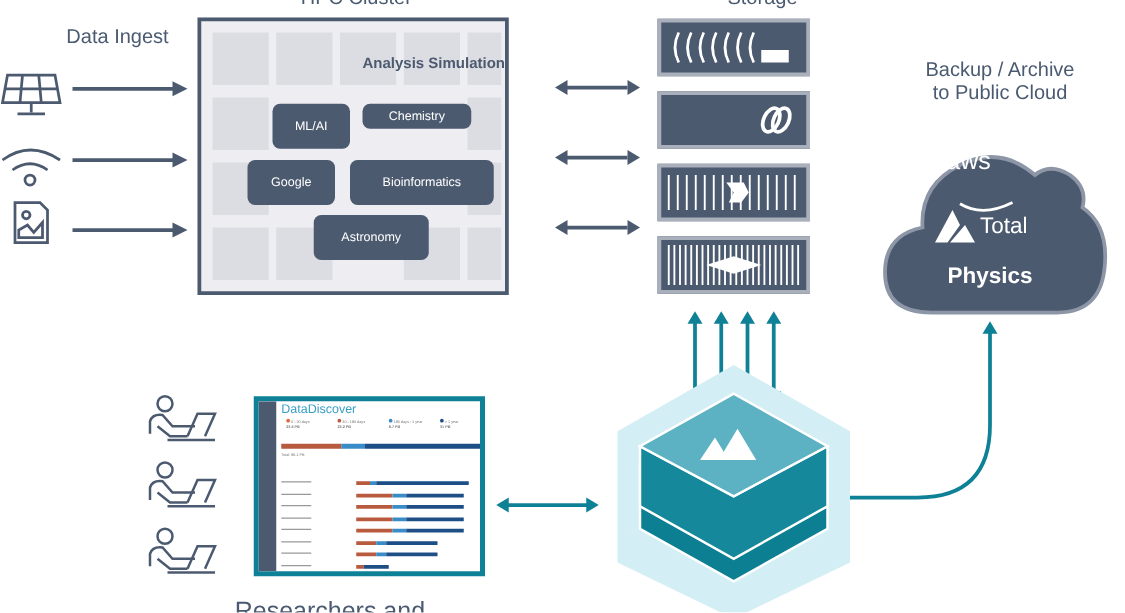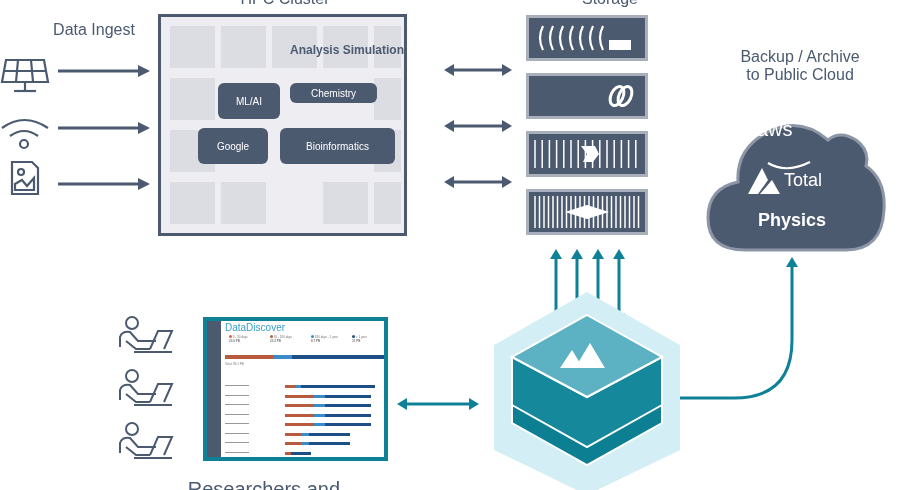--- a/index.html
+++ b/index.html
@@ -69,20 +69,21 @@
   <div class="cell" style="left:213px;top:113px;width:27px;height:42px;"></div>
   <div class="cell" style="left:9px;top:165px;width:45px;height:42px;"></div>
   <div class="cell" style="left:60px;top:165px;width:45px;height:42px;"></div>
   <div class="cell" style="left:162px;top:165px;width:45px;height:42px;"></div>
   <div class="cell" style="left:213px;top:165px;width:27px;height:42px;"></div>
   <div class="cluster-title">Analysis Simulation</div>
   <div class="chip" style="left:57px;top:66px;width:62px;height:36px;">ML/AI</div>
   <div class="chip" style="left:129px;top:66px;width:87px;height:20px;">Chemistry</div>
   <div class="chip" style="left:37px;top:111px;width:70px;height:36px;">Google</div>
   <div class="chip" style="left:119px;top:111px;width:115px;height:36px;">Bioinformatics</div>
+  <div class="chip" style="left:90px;top:155px;width:92px;height:36px;">Astronomy</div>
 </div>
 
 <svg class="abs" style="left:440px;top:60px;" width="80" height="140">
   <g stroke="#4c5a70" stroke-width="3" fill="#4c5a70">
     <line x1="10" y1="10" x2="62" y2="10"></line>
       <path d="M4 10 L14 4 L14 16 Z" stroke="none"></path>
       <path d="M72 10 L62 4 L62 16 Z" stroke="none"></path>
     <line x1="10" y1="66" x2="62" y2="66"></line>
       <path d="M4 66 L14 60 L14 72 Z" stroke="none"></path>
       <path d="M72 66 L62 60 L62 72 Z" stroke="none"></path>

